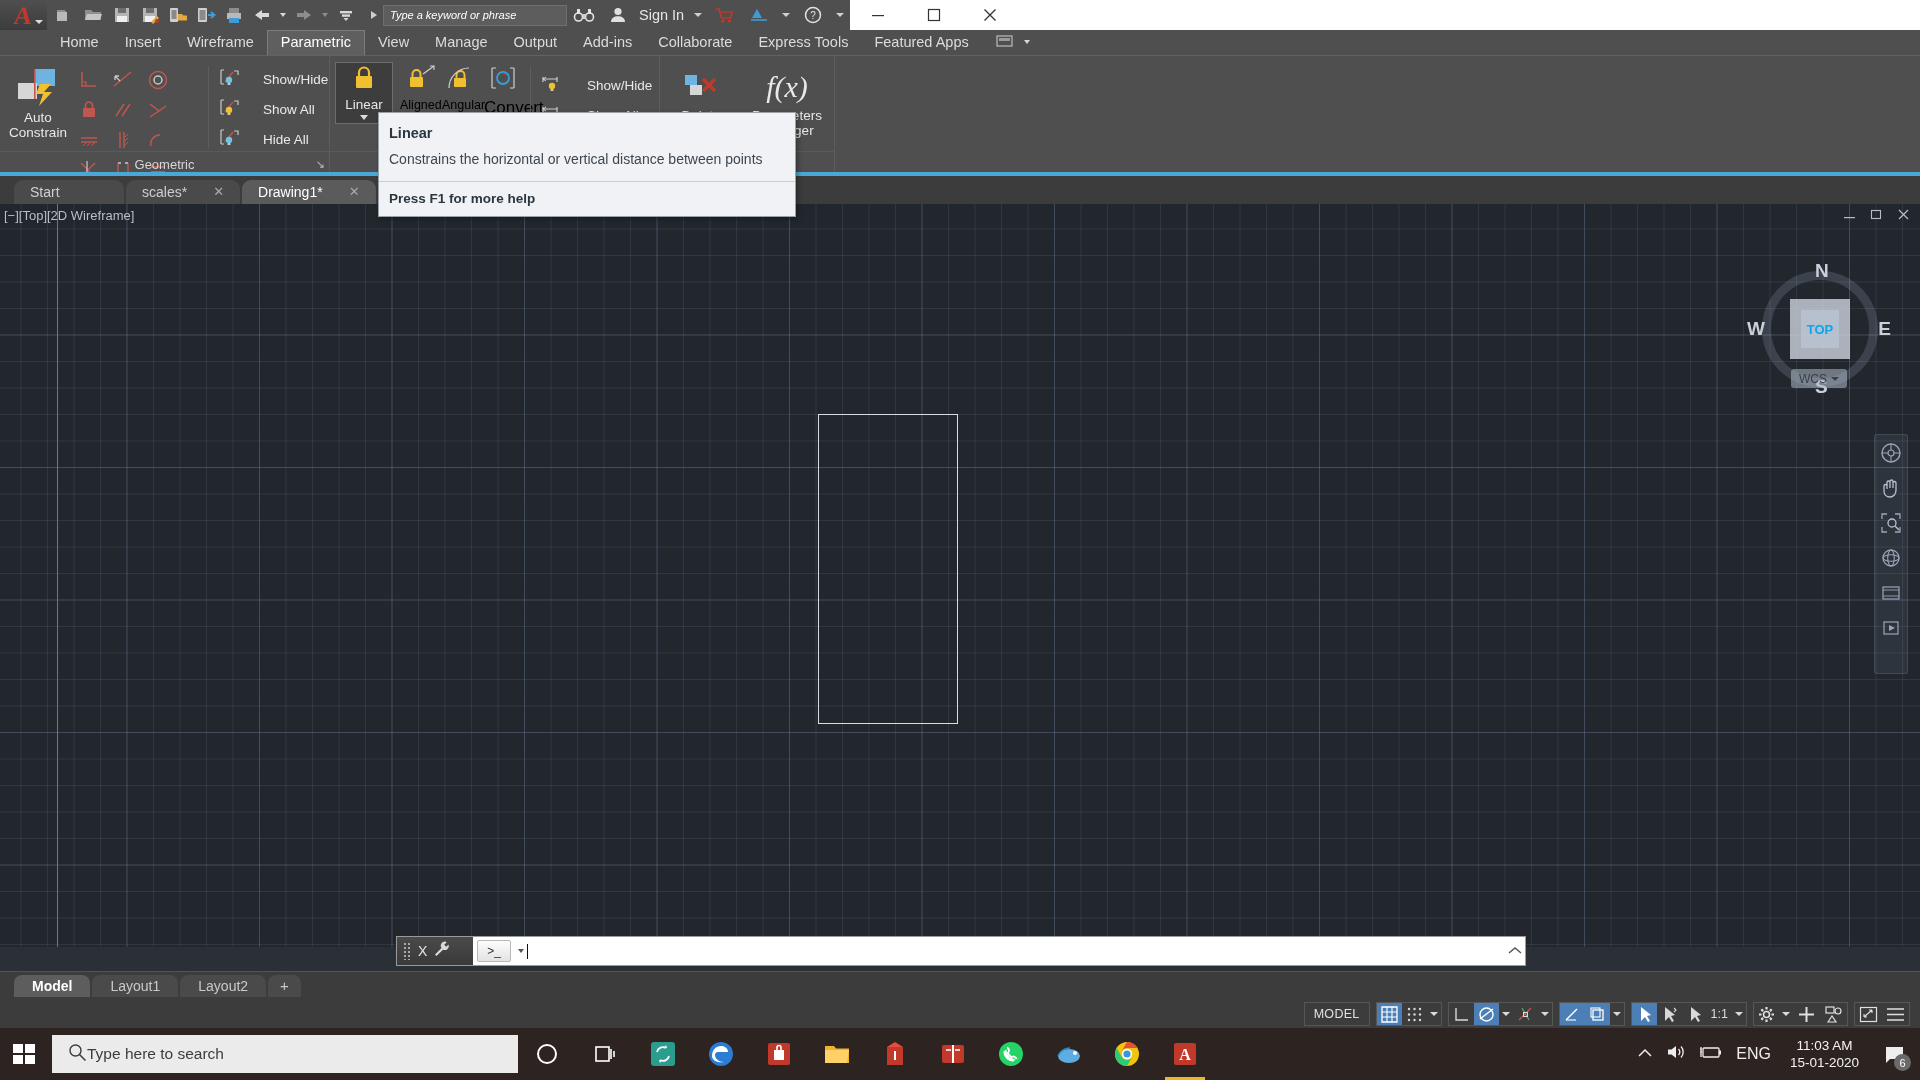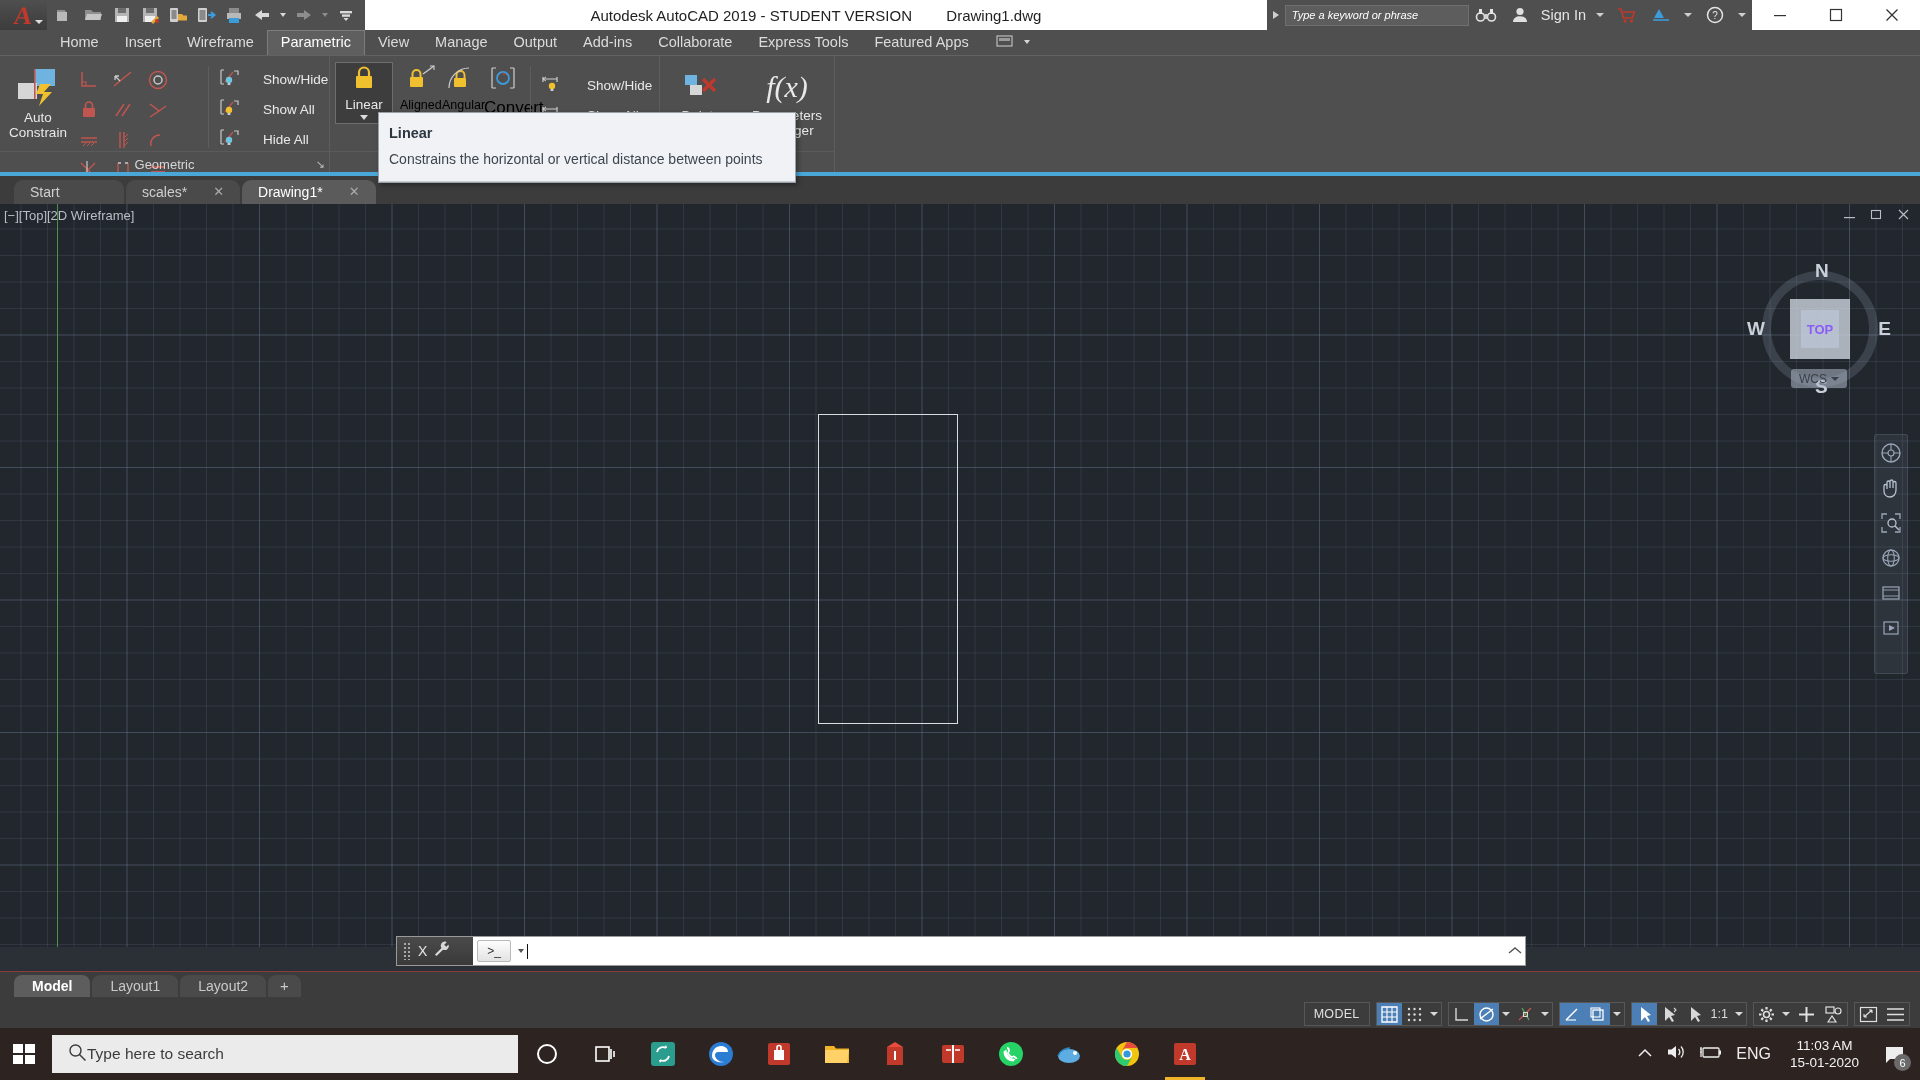--- a/index.html
+++ b/index.html
@@ -152,21 +152,21 @@
   .vc-ring {
     position:absolute; left:7px; top:7px; width:116px;height:116px;border-radius:50%;
     border:9px solid rgba(180,195,215,0.18);
   }
   .vc-face {
     position:absolute; left:35px; top:35px; width:60px;height:60px;
     background:rgba(205,212,222,0.80); display:flex;align-items:center;justify-content:center;
   }
   .vc-face .inner{ width:38px;height:38px;background:rgba(186,195,209,0.85);
     display:flex;align-items:center;justify-content:center;}
-  .vc-face span{ font-size:13px; color:#8b5cf6; font-weight:600;}
+  .vc-face span{ font-size:13px; color:#0ea5e9; font-weight:600;}
   .vc-n,.vc-s,.vc-e,.vc-w{position:absolute;color:#c9d0da;font-size:19px;font-weight:bold;}
   .wcs-btn {
     position:absolute; width:56px; height:19px; background:rgba(175,185,200,0.55);
     border-radius:3px; color:#39404a; font-size:12px; display:flex;align-items:center;
     justify-content:center; gap:4px;
   }
   .navbar-v {
     position:absolute; width:34px; background:rgba(150,165,185,0.10);
     border:1px solid rgba(160,175,195,0.18); border-radius:3px;
     display:flex; flex-direction:column; align-items:center; padding:5px 0; gap:9px;
@@ -333,25 +333,20 @@
         </div>
       <div class="qicon">
         <svg width="20" height="18" viewBox="0 0 20 18">
             <rect x="4" y="5" width="12" height="2.4" fill="#d9d9d9"></rect>
             <rect x="6" y="8.4" width="8" height="2.4" fill="#d9d9d9"></rect>
             <path d="M7.5 12 L10 15 L12.5 12z" fill="#d9d9d9"></path>
           </svg>
       </div>
     </div>
 
-    <div class="title-text">
-      <span>Autodesk AutoCAD 2019 - STUDENT VERSION</span>
-      <span class="sep"></span>
-      <span>Drawing1.dwg</span>
-    </div>
 
     <div class="tb-right">
       <div class="tb-arrow">
           <i></i>
         </div>
       <div class="search-box">Type a keyword or phrase</div>
       <div class="tb-icon">
         <svg width="22" height="16" viewBox="0 0 22 16">
             <circle cx="5.5" cy="10" r="4" fill="none" stroke="#e4e4e4" stroke-width="1.6"></circle>
             <circle cx="16.5" cy="10" r="4" fill="none" stroke="#e4e4e4" stroke-width="1.6"></circle>
@@ -1083,15 +1078,16 @@
       </span>
     </div>
   </div>
 
   <div class="tooltip" style="left:378px; top:112px; width:418px;">
     <div class="tt-title">Linear</div>
     <div class="tt-body">
       <p>Constrains the horizontal or vertical distance between points</p>
     </div>
     <div class="tt-rule"></div>
+    <div class="tt-foot">Press F1 for more help</div>
   </div>
 
 </div>
 
 </body></html>

